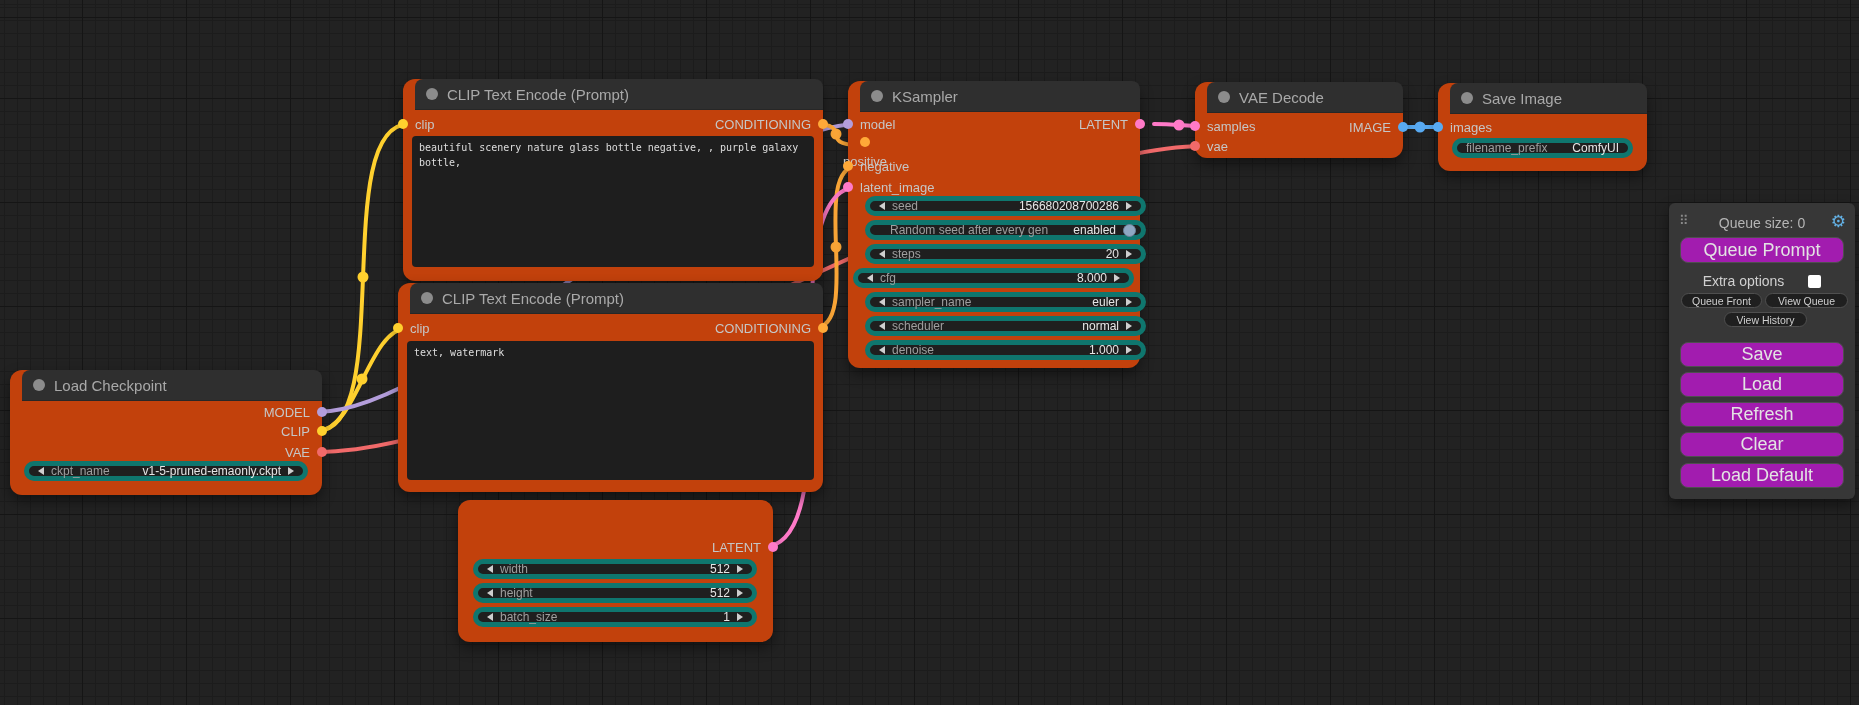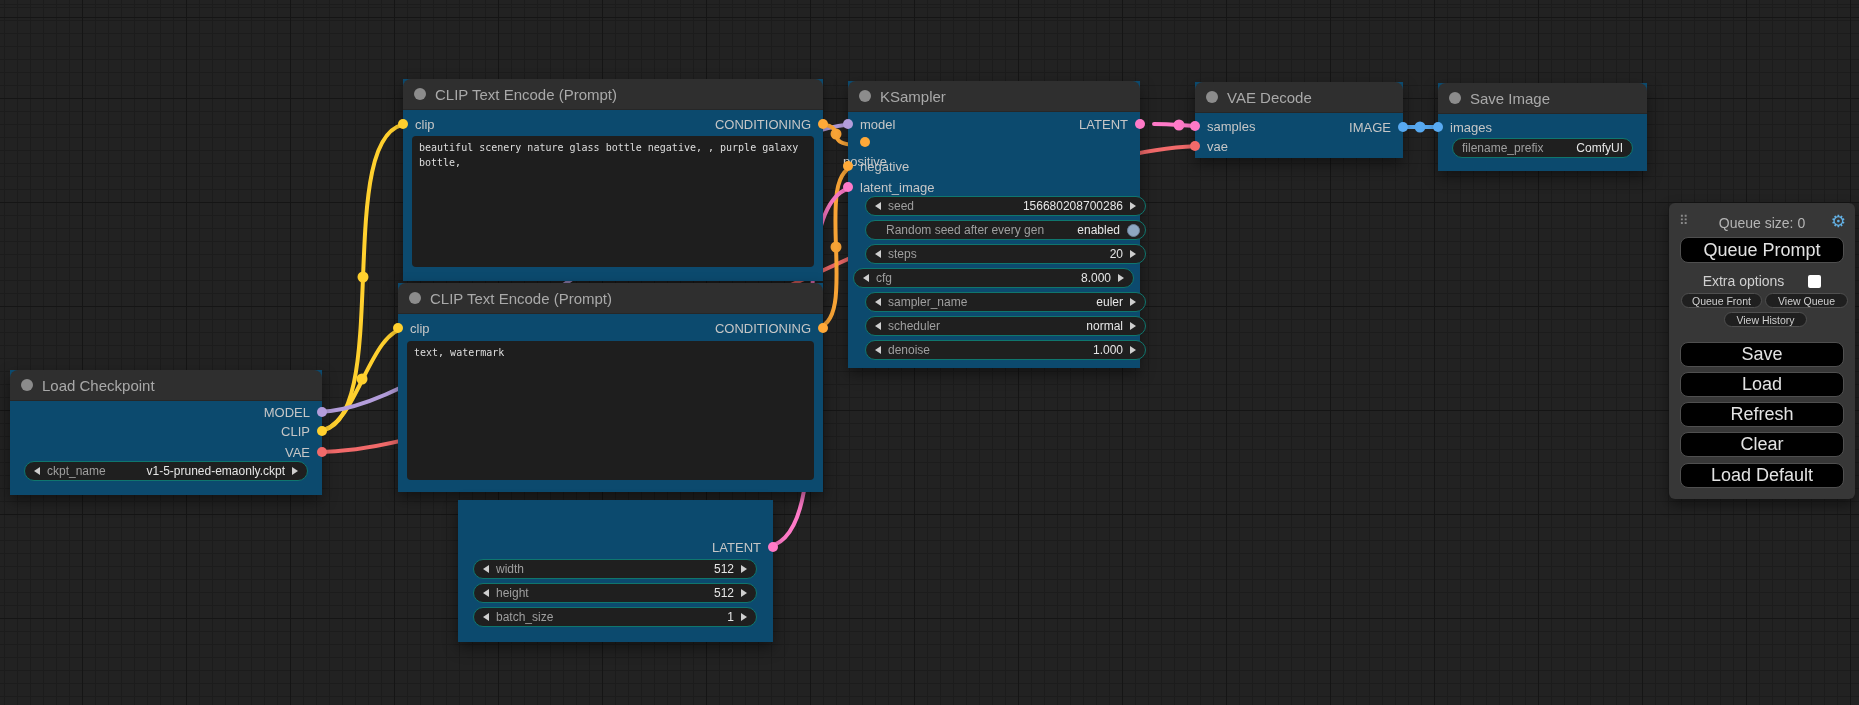--- a/index.html
+++ b/index.html
@@ -9,53 +9,53 @@
     background-color:#222222;
     background-image:
       repeating-linear-gradient(90deg, #151515 0 1px, transparent 1px 104px),
       repeating-linear-gradient(0deg,  #151515 0 1px, transparent 1px 104px),
       repeating-linear-gradient(90deg, #1c1c1c 0 1px, transparent 1px 13px),
       repeating-linear-gradient(0deg,  #1c1c1c 0 1px, transparent 1px 13px);
     background-position: 82px 0, 0 18px, 4px 0, 0 5px;
   }
   #wires { position:absolute; left:0; top:0; z-index:0; }
   .node {
-    position:absolute; z-index:1; background:#0c4a6e; border-radius:0;
-    box-shadow:0 6px 14px rgba(0,0,0,.45); box-sizing:border-box;
+    position:absolute; z-index:1; background:#c2410c; border-radius:12px;
+    box-shadow:0 6px 14px rgba(0,0,0,.45); box-sizing:border-box;padding-left:12px;
   }
   .ntitle {
     height:30px; background:#2f2f2f; border-bottom:1px solid #272727;
     border-radius:8px 8px 0 0; display:flex; align-items:center; gap:9px;
     padding:0 11px; color:#a9a9a9; font-size:15px;
   }
   .tdot { width:12px; height:12px; border-radius:50%; background:#8c8c8c; flex:none; }
   .port { position:absolute; display:flex; align-items:center; gap:7px; height:16px; color:#c6c6c6; font-size:13px; white-space:nowrap; }
   .port.out { flex-direction:row-reverse; }
   .pdot { width:10px; height:10px; border-radius:50%; flex:none; background:#888; }
   .tbox {
     position:absolute; background:#1e1e1e; border-radius:4px; color:#dedede;
     font-family:"DejaVu Sans Mono",monospace; font-size:10px; line-height:1.5;
     padding:4px 7px; white-space:pre-wrap; word-break:break-word; box-sizing:border-box;
   }
   .widget {
     position:absolute; height:20px; box-sizing:border-box; background:#1f1f1f;
-    border:1px solid #0f766e; border-radius:11px; display:flex; align-items:center;
+    border:5px solid #0f766e; border-radius:11px; display:flex; align-items:center;
     padding:0 9px; font-size:12px; color:#9f9f9f; gap:7px; white-space:nowrap;
   }
   .wvalue { margin-left:auto; color:#e6e6e6; }
   .arrL { width:0; height:0; border-top:4px solid transparent; border-bottom:4px solid transparent; border-right:6px solid #cfcfcf; flex:none; }
   .arrR { width:0; height:0; border-top:4px solid transparent; border-bottom:4px solid transparent; border-left:6px solid #cfcfcf; flex:none; }
   .knob { width:13px; height:13px; border-radius:50%; background:#8ea7c2; border:1px solid #6d8299; box-sizing:border-box; flex:none; margin-right:-4px; }
   
   .qpanel { position:absolute; left:1669px; top:203px; width:186px; height:296px; z-index:2;
     background:#373737; border-radius:6px; box-shadow:0 6px 14px rgba(0,0,0,.45); }
   .qsize { position:absolute; left:0; right:0; top:12px; text-align:center; color:#b5b5b5; font-size:14px; }
   .qdrag { position:absolute; left:10px; top:10px; color:#8a8a8a; font-size:13px; letter-spacing:-1px; }
   .qgear { position:absolute; right:9px; top:8px; font-size:17px; color:#63b1e5; cursor:pointer; }
-  .qbtn { position:absolute; left:11px; width:164px; height:25px; background:#000000; border:1px solid #4f4f4f;
+  .qbtn { position:absolute; left:11px; width:164px; height:25px; background:#a21caf; border:1px solid #4f4f4f;
     border-radius:8px; color:#e3e3e3; font-size:18px; display:flex; align-items:center; justify-content:center;
     box-sizing:border-box; cursor:pointer; }
   .qsmall { position:absolute; height:15px; background:#1f1f1f; border:1px solid #4f4f4f; border-radius:8px;
     color:#cfcfcf; font-size:10.5px; display:flex; align-items:center; justify-content:center; box-sizing:border-box; cursor:pointer; }
   .extra { position:absolute; left:0; right:0; top:70px; display:flex; align-items:center; justify-content:center; gap:24px;
     color:#d0d0d0; font-size:14px; }
   .chk { width:13px; height:13px; background:#ffffff; border-radius:2px; }
 </style>
 </head>
 <body>

